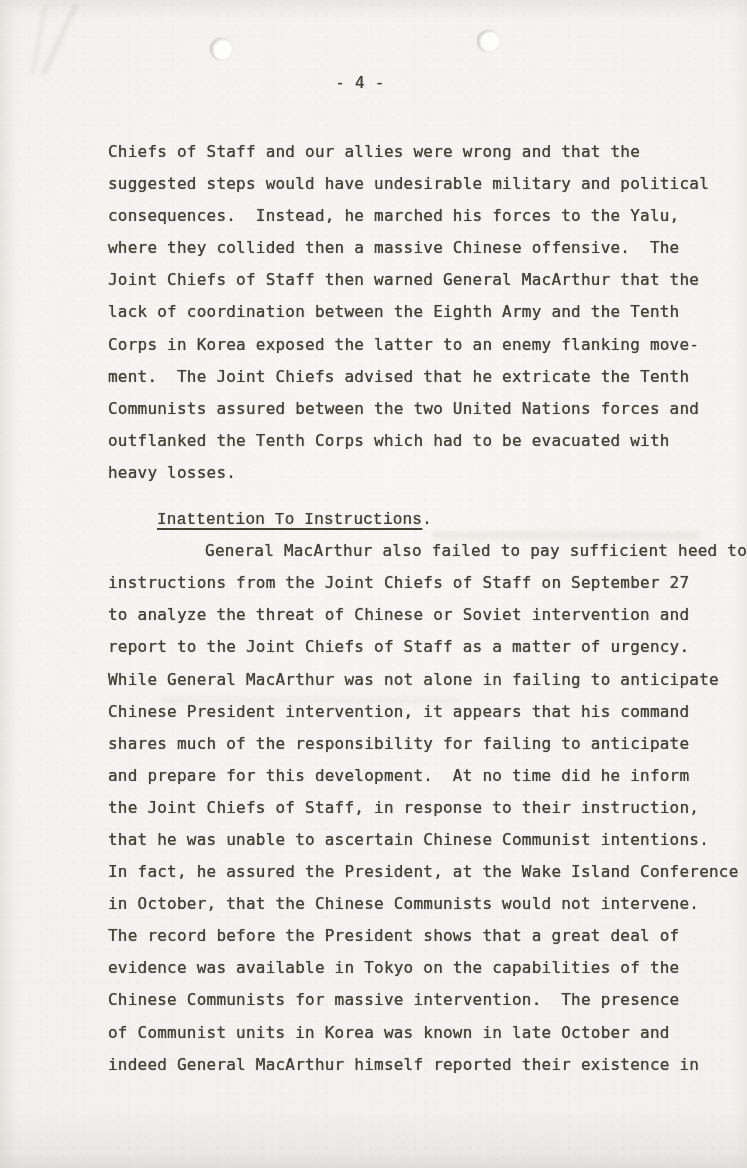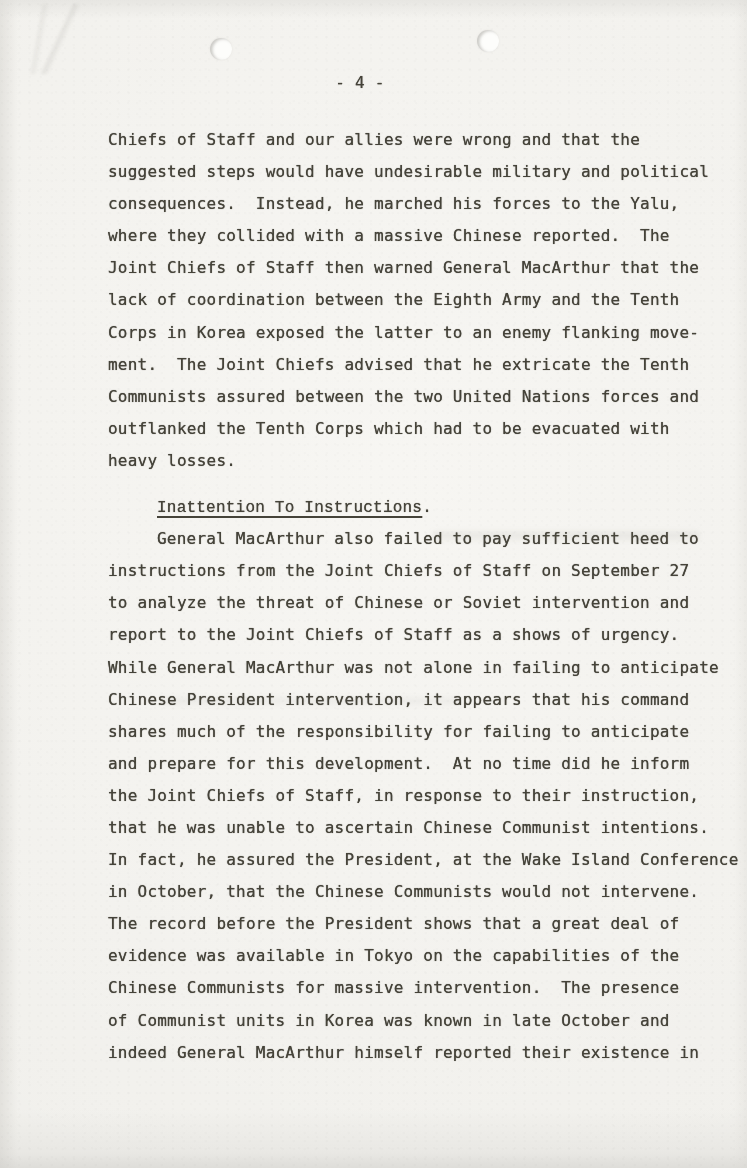--- a/index.html
+++ b/index.html
@@ -37,28 +37,28 @@
     position: absolute; border-radius: 50%;
     background: #fdfdfb;
     box-shadow: inset 2.5px 1px 3px rgba(156,154,148,0.5), 0 0 2px rgba(210,208,202,0.4);
   }
   .page-number {
     position: absolute; top: 73px; left: 0; width: 720px;
     text-align: center; font-size: 16px; letter-spacing: 0.22px;
     white-space: pre;
     text-shadow: 0 0 0.8px rgba(63,60,53,0.9);
   }
-  .text-body { position: absolute; left: 108px; top: 124px; width: 639px; }
+  .text-body { position: absolute; left: 108px; top: 136px; width: 639px; }
   .line {
     height: 32.1px; line-height: 32.1px;
     font-size: 16px; letter-spacing: 0.22px;
     white-space: pre;
     text-shadow: 0 0 0.8px rgba(63,60,53,0.9);
   }
-  .indent { text-indent: 49px; }
+  .indent { text-indent: 49px; text-align: right; }
   .heading { margin-top: 14px; text-indent: 49px; }
   .heading .underlined {
     text-decoration: underline;
     text-decoration-thickness: 1.6px;
     text-underline-offset: 3.5px;
     font-family: Liberation Mono, monospace;
   }
   sup.fn {
     font-size: 12px; position: relative; top: -6px; letter-spacing: 0;
   }
@@ -74,33 +74,33 @@
   <div class="corner-marks"></div>
   <div>
       <div class="punch" style="left: 210px; top: 38px; width: 22px; height: 22px;"></div>
       <div class="punch" style="left: 477px; top: 30px; width: 22px; height: 22px;"></div>
     </div>
   <div class="page-number">- 4 -</div>
   <div class="text-body">
       <div class="line">Chiefs of Staff and our allies were wrong and that the</div>
       <div class="line">suggested steps would have undesirable military and political</div>
       <div class="line">consequences.  Instead, he marched his forces to the Yalu,</div>
-      <div class="line">where they collided with a massive Chinese reported.  The</div>
+      <div class="line">where they collided then a massive Chinese offensive.  The</div>
       <div class="line">Joint Chiefs of Staff then warned General MacArthur that the</div>
       <div class="line">lack of coordination between the Eighth Army and the Tenth</div>
       <div class="line">Corps in Korea exposed the latter to an enemy flanking move-</div>
       <div class="line">ment.  The Joint Chiefs advised that he extricate the Tenth</div>
       <div class="line">Communists assured between the two United Nations forces and</div>
       <div class="line">outflanked the Tenth Corps which had to be evacuated with</div>
       <div class="line">heavy losses.</div>
       <div class="line heading"><span class="underlined">Inattention To Instructions</span><span>.</span></div>
       <div class="line indent">General MacArthur also failed to pay sufficient heed to</div>
       <div class="line">instructions from the Joint Chiefs of Staff on September 27</div>
       <div class="line">to analyze the threat of Chinese or Soviet intervention and</div>
-      <div class="line">report to the Joint Chiefs of Staff as a shows of urgency.</div>
+      <div class="line">report to the Joint Chiefs of Staff as a matter of urgency.</div>
       <div class="line">While General MacArthur was not alone in failing to anticipate</div>
       <div class="line">Chinese President intervention, it appears that his command</div>
       <div class="line">shares much of the responsibility for failing to anticipate</div>
       <div class="line">and prepare for this development.  At no time did he inform</div>
       <div class="line">the Joint Chiefs of Staff, in response to their instruction,</div>
       <div class="line">that he was unable to ascertain Chinese Communist intentions.</div>
       <div class="line">In fact, he assured the President, at the Wake Island Conference</div>
       <div class="line">in October, that the Chinese Communists would not intervene.</div>
       <div class="line">The record before the President shows that a great deal of</div>
       <div class="line">evidence was available in Tokyo on the capabilities of the</div>

